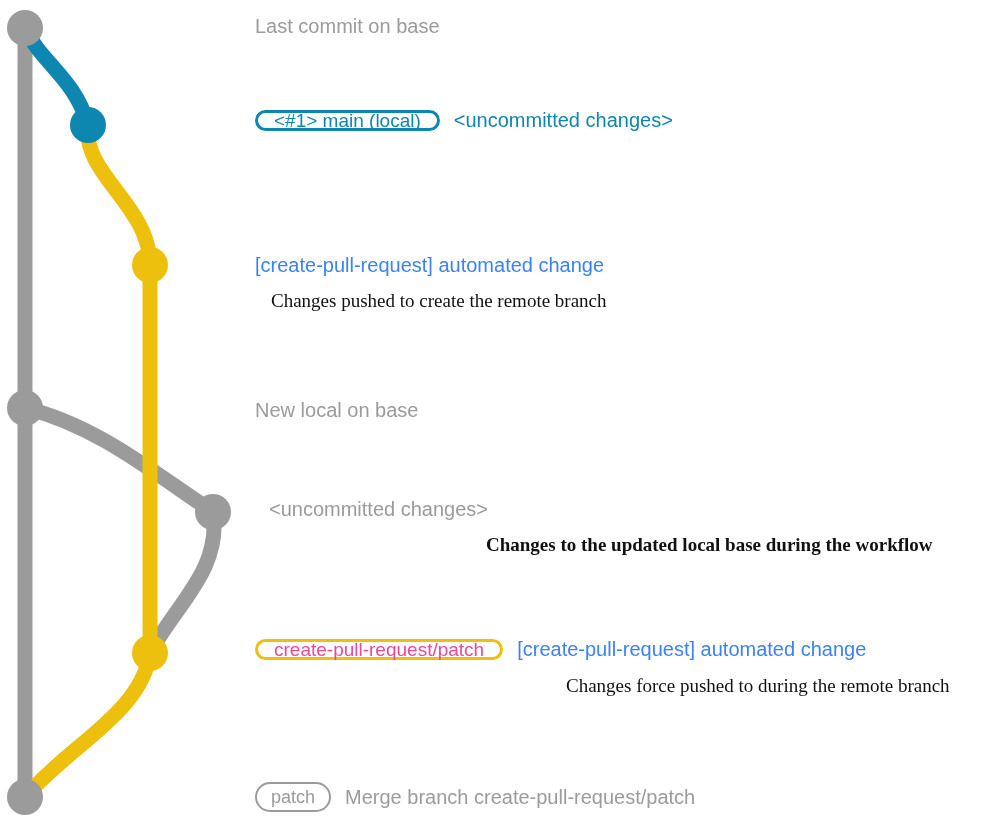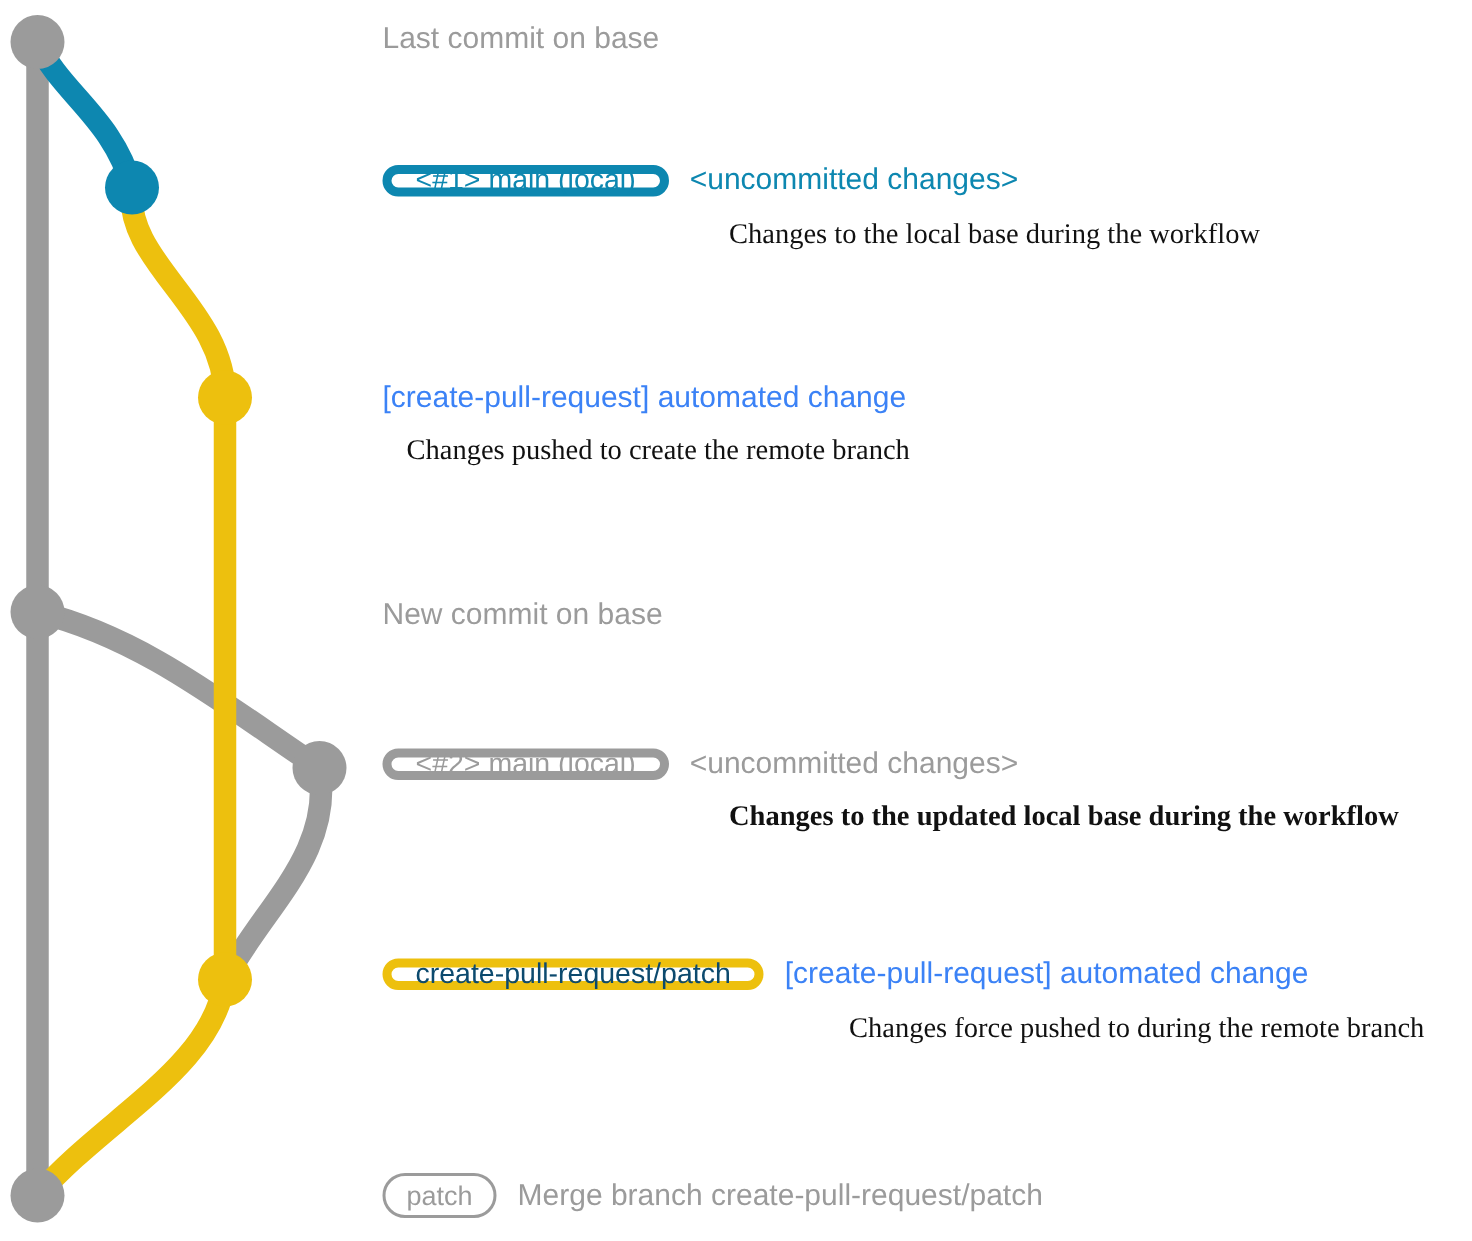--- a/index.html
+++ b/index.html
@@ -53,30 +53,30 @@
     white-space: nowrap;
   }
   .badge {
     display: inline-flex;
     align-items: center;
     justify-content: center;
     box-sizing: border-box;
     height: 21px;
     padding: 0 16px;
     border-radius: 17px;
-    border: 6px solid #7f1d1d;
+    border: 3px solid #7f1d1d;
     background: #ffffff;
     font-family: "Liberation Sans", sans-serif;
     font-size: 19px;
     line-height: 1;
     color: #9b9b9b;
     white-space: nowrap;
   }
   .badge.teal   { border-color: #0d87b0; color: #0d87b0; }
-  .badge.yellow { border-color: #edc00e; color: #0c4a6e; }
+  .badge.yellow { border-color: #edc00e; color: #ec4899; }
   .badge.grey   { border-color: #9b9b9b; color: #9b9b9b; }
   .badge.small  { height: 30px; padding: 0 14px; font-size: 18px; border-width: 2px; border-radius: 15px; }
 
   .subject {
     font-family: "Liberation Sans", sans-serif;
     font-size: 20px;
     line-height: 24px;
     margin-left: 14px;
     white-space: nowrap;
   }
@@ -130,36 +130,34 @@
   <div class="row" style="top:14px;">
     <div class="plain-title">Last commit on base</div>
   </div>
 
   <div class="row" style="top:108px;">
     <div class="headline">
       <span class="badge teal">&lt;#1&gt; main (local)</span>
       <span class="subject teal">&lt;uncommitted changes&gt;</span>
     </div>
   </div>
-  <div class="note" style="left:486px; top:146px;">Changes to the local base during the workflow</div>
 
   <div class="row" style="top:253px;">
     <div class="headline">
       <span class="subject yellow nobadge">[create-pull-request] automated change</span>
     </div>
   </div>
   <div class="note" style="left:271px; top:290px;">Changes pushed to create the remote branch</div>
 
   <div class="row" style="top:398px;">
-    <div class="plain-title">New commit on base</div>
+    <div class="plain-title">New local on base</div>
   </div>
 
   <div class="row" style="top:497px;">
     <div class="headline">
-      <span class="badge grey">&lt;#2&gt; main (local)</span>
       <span class="subject grey">&lt;uncommitted changes&gt;</span>
     </div>
   </div>
   <div class="note" style="left:486px; top:534px;font-weight:bold;">Changes to the updated local base during the workflow</div>
 
   <div class="row" style="top:637px;">
     <div class="headline">
       <span class="badge yellow">create-pull-request/patch</span>
       <span class="subject yellow">[create-pull-request] automated change</span>
     </div>

